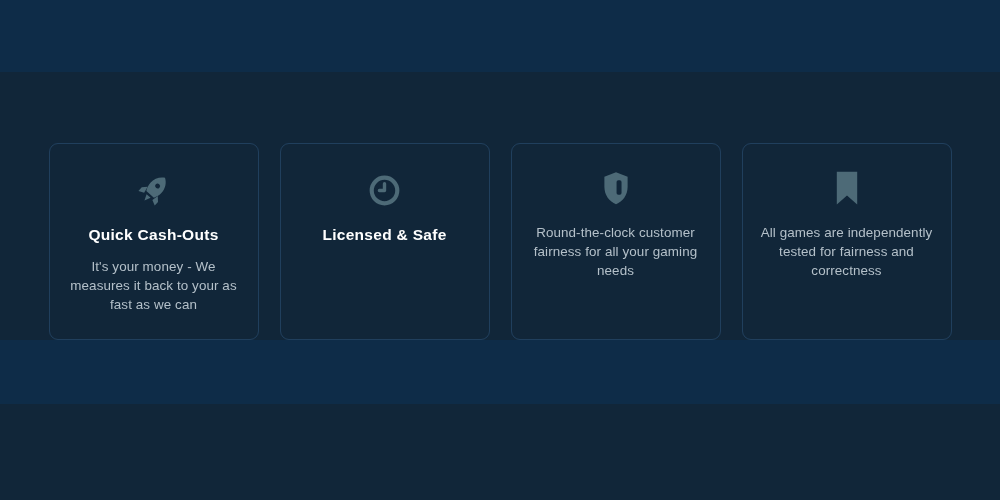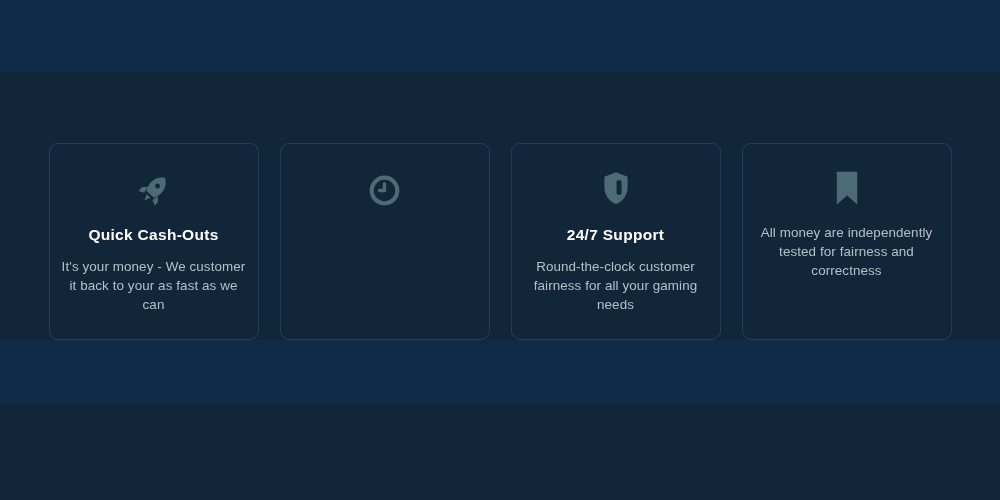--- a/index.html
+++ b/index.html
@@ -68,49 +68,49 @@
       <div class="icon-wrap">
         <svg class="rot" width="38" height="38" viewBox="0 0 24 24" fill="#4d6a77">
           <path d="M12 1.6c2.95 1.75 4.75 4.95 4.75 8.5 0 2.05-.55 3.95-1.55 5.55H8.8c-1-1.6-1.55-3.5-1.55-5.55 0-3.55 1.8-6.75 4.75-8.5z"></path>
           <circle cx="12" cy="8.6" r="1.55" fill="#112639"></circle>
           <path d="M7.7 13.2 5.1 15.9v3.1l3.4-1.6z"></path>
           <path d="M16.3 13.2 18.9 15.9v3.1l-3.4-1.6z"></path>
           <path d="M10.3 17.1 12 21l1.7-3.9z"></path>
         </svg>
       </div>
       <div class="card-title">Quick Cash-Outs</div>
-      <div class="card-desc">It's your money - We customer it back to your as fast as we can</div>
+      <div class="card-desc">It's your money - We measures it back to your as fast as we can</div>
     </div>
 
     <div class="feature-card">
       <div class="icon-wrap">
         <svg width="37" height="37" viewBox="0 0 24 24" fill="none" stroke="#4d6a77">
           <circle cx="12" cy="12" r="8.3" stroke-width="2.7"></circle>
           <path d="M12 7.6 V12 H8.7" stroke-width="2.2" stroke-linecap="round" stroke-linejoin="round"></path>
         </svg>
       </div>
+      <div class="card-title">Licensed &amp; Safe</div>
     </div>
 
     <div class="feature-card">
       <div class="icon-wrap">
         <svg width="34" height="40" viewBox="0 0 24 28" fill="#4d6a77">
           <path d="M12 1.5 3.8 4.6v7.1c0 5.9 3.5 10.6 8.2 12.3 4.7-1.7 8.2-6.4 8.2-12.3V4.6L12 1.5z"></path>
           <rect x="12.4" y="7.1" width="3.5" height="10.2" rx="1.2" fill="#112639"></rect>
         </svg>
       </div>
-      <div class="card-title">24/7 Support</div>
       <div class="card-desc">Round-the-clock customer fairness for all your gaming needs</div>
     </div>
 
     <div class="feature-card">
       <div class="icon-wrap">
         <svg width="30" height="40" viewBox="0 0 20 26" fill="#4d6a77">
           <path d="M3.2 0.8 h13.6 v21.8 L10 16.7 3.2 22.6z"></path>
         </svg>
       </div>
-      <div class="card-desc">All money are independently tested for fairness and correctness</div>
+      <div class="card-desc">All games are independently tested for fairness and correctness</div>
     </div>
 
   </div>
 
   <div class="band-bottom"></div>
 
 </div>
 
 </body></html>

